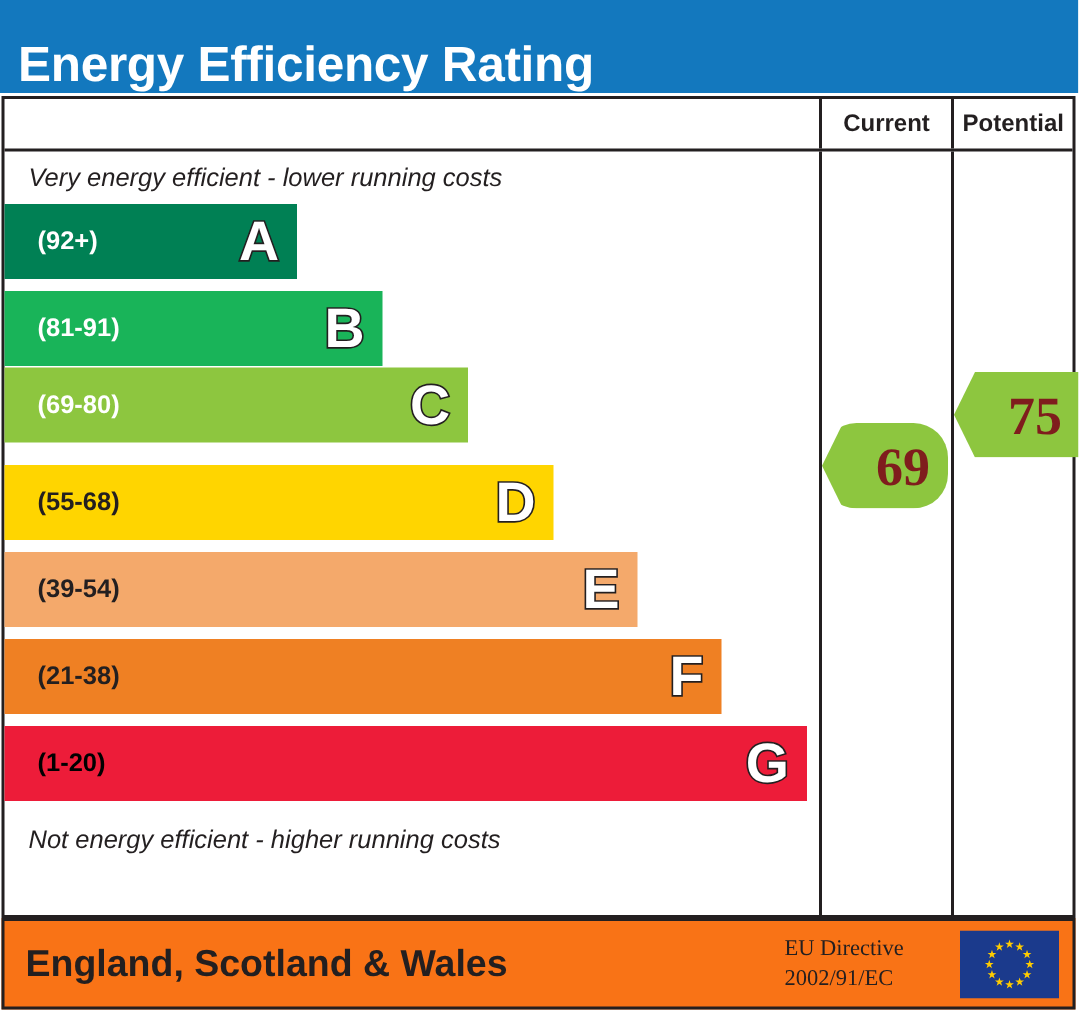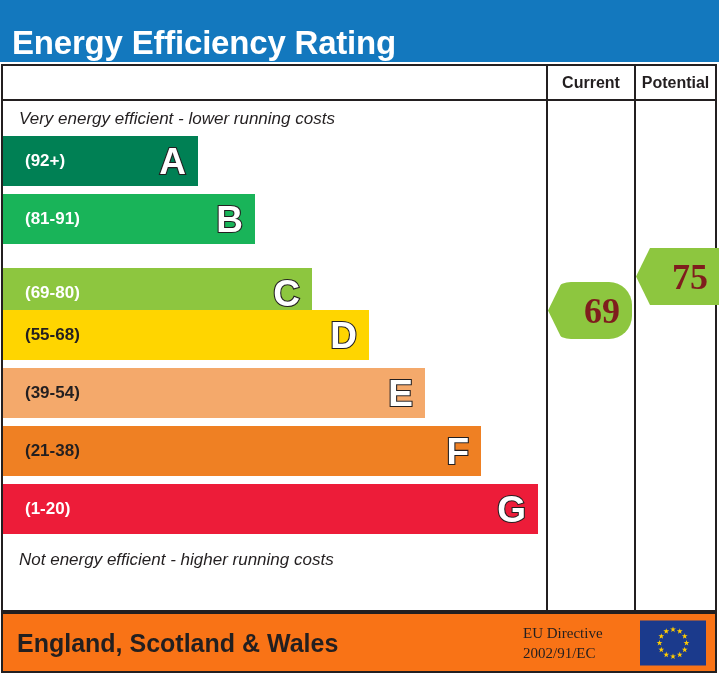--- a/index.html
+++ b/index.html
@@ -256,38 +256,38 @@
 
     <div class="bars" id="bars-container">
         <div class="bar" style="top: 0px; width: 195px; background: rgb(0, 128, 84);">
           <span class="bar-range" style="color: rgb(255, 255, 255);">(92+)</span>
           <span class="bar-letter">A</span>
         </div>
         <div class="bar" style="top: 58px; width: 252px; background: rgb(25, 180, 89);">
           <span class="bar-range" style="color: rgb(255, 255, 255);">(81-91)</span>
           <span class="bar-letter">B</span>
         </div>
-        <div class="bar" style="top: 132px; width: 309px; background: rgb(141, 198, 63);">
+        <div class="bar" style="top: 109px; width: 309px; background: rgb(141, 198, 63);">
           <span class="bar-range" style="color: rgb(255, 255, 255);">(69-80)</span>
           <span class="bar-letter">C</span>
         </div>
         <div class="bar" style="top: 174px; width: 366px; background: rgb(255, 213, 0); padding-left: 32px;">
           <span class="bar-range" style="color: rgb(35, 31, 32);">(55-68)</span>
           <span class="bar-letter">D</span>
         </div>
         <div class="bar" style="top: 232px; width: 422px; background: rgb(244, 169, 107);">
           <span class="bar-range" style="color: rgb(35, 31, 32);">(39-54)</span>
           <span class="bar-letter">E</span>
         </div>
         <div class="bar" style="top: 290px; width: 478px; background: rgb(239, 128, 35);">
           <span class="bar-range" style="color: rgb(35, 31, 32);">(21-38)</span>
           <span class="bar-letter">F</span>
         </div>
         <div class="bar" style="top: 348px; width: 535px; background: rgb(237, 28, 57);">
-          <span class="bar-range" style="color: #ffffff;">(1-20)</span>
+          <span class="bar-range" style="color: #000000;">(1-20)</span>
           <span class="bar-letter">G</span>
         </div>
       </div>
 
     <div class="caption caption-bottom">Not energy efficient - higher running costs</div>
 
     <div class="marker" id="marker-current" style="background: rgb(141, 198, 63); top: 216px;">
       <span class="marker-value">69</span>
     </div>
     <div class="marker" id="marker-potential" style="background: rgb(141, 198, 63); top: 182px;">

